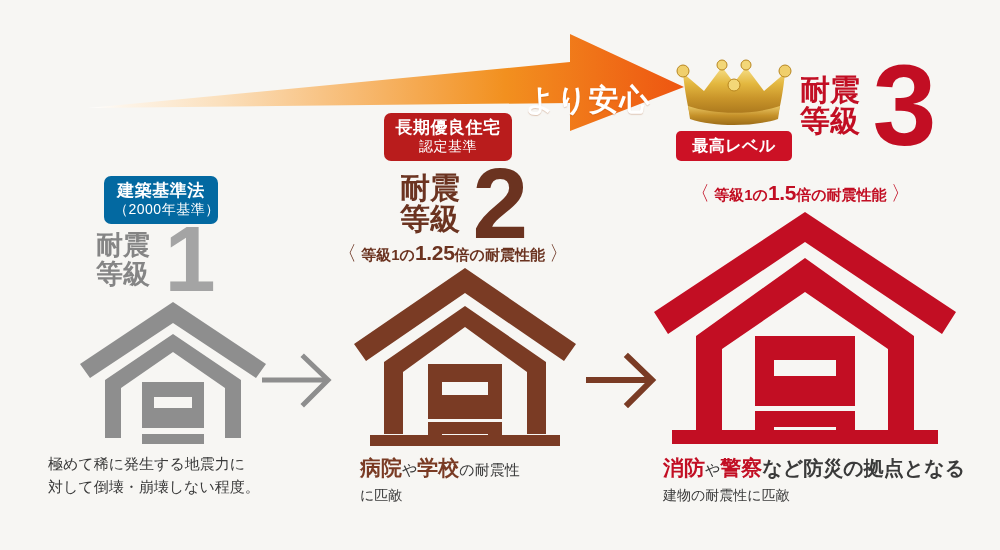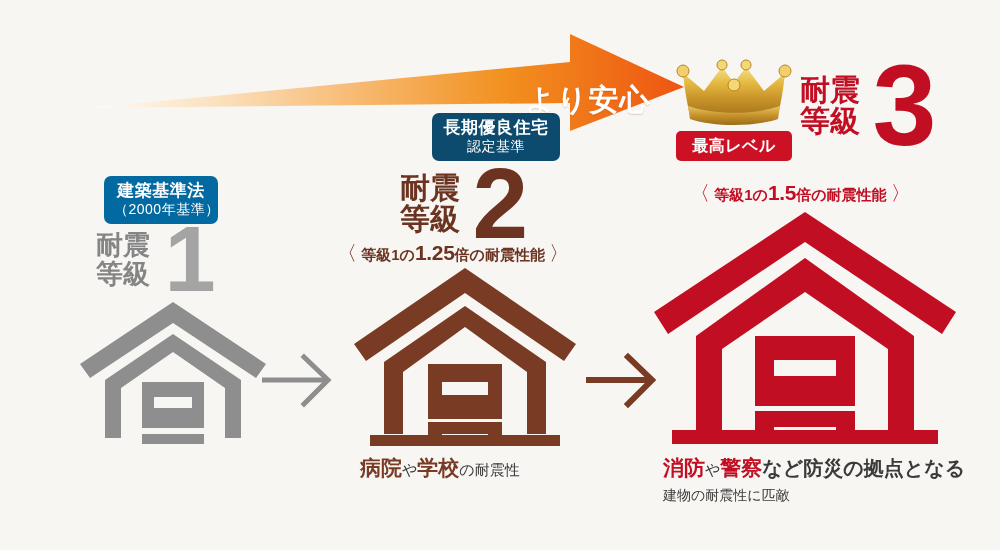--- a/index.html
+++ b/index.html
@@ -156,29 +156,33 @@
       <path d="M64,84 L126,84 L126,130 L64,130 Z M76,99 L114,99 L114,110 L76,110 Z" fill-rule="evenodd"></path>
 
       <path d="M64,136 L126,136 L126,146 L114,146 L114,148 L76,148 L76,146 L64,146 Z"></path>
       <path d="M64,136 L76,136 L76,146 L64,146 Z M114,136 L126,136 L126,146 L114,146 Z"></path>
       <rect x="64" y="136" width="62" height="11"></rect>
       <rect x="64" y="136" width="12" height="12"></rect>
       <rect x="114" y="136" width="12" height="12"></rect>
     </g>
   </svg>
 
+  <div class="caption" style="left:48px; top:452px;">
+    <span>極めて稀に発生する地震力に</span>
+    <span class="l2">対して倒壊・崩壊しない程度。</span>
+  </div>
 
   <svg class="connector" style="left:262px; top:352px;" width="90" height="56" viewBox="0 0 90 56">
     <g stroke="#8e8e8e" stroke-width="5" fill="none" stroke-linecap="square">
       <line x1="2" y1="28" x2="62" y2="28"></line>
       <polyline points="42,5 66,28 42,52"></polyline>
     </g>
   </svg>
 
-  <div class="badge abs" id="l2-badge" style="left:432px; top:113px; width:128px; background:#0c4a6e;">
+  <div class="badge abs" id="l2-badge" style="left:384px; top:113px; width:128px; background:#b91c1c;">
     <span class="b1">長期優良住宅</span>
     <span class="b2">認定基準</span>
   </div>
 
   <div class="rank-wrap" style="left:400px; top:162px;">
     <span class="rank-words" style="font-size:30px; color:#6b3320;">
       <span>耐震</span>
       <span>等級</span>
     </span>
     <span class="rank-num" style="font-size:100px; color:#6b3320; margin-left:8px;">2</span>
@@ -195,20 +199,21 @@
       <polygon points="113,4 224,80 212,97 113,29 14,97 2,80"></polygon>
       <path d="M113,42 L194,98 L194,170 L175,170 L175,108 L113,63 L51,108 L51,170 L32,170 L32,98 Z"></path>
       <path d="M76,100 L150,100 L150,155 L76,155 Z M90,118 L136,118 L136,131 L90,131 Z" fill-rule="evenodd"></path>
       <path d="M76,158 L150,158 L150,182 L136,182 L136,170 L90,170 L90,182 L76,182 Z"></path>
       <rect x="18" y="171" width="190" height="13"></rect>
     </g>
   </svg>
 
   <div class="caption" style="left:360px; top:452px;">
     <span class="hl" style="color:#7a3b24;">病院</span><span>や</span><span class="hl" style="color:#7a3b24;">学校</span><span>の耐震性</span>
+    <span class="l2" style="font-size:14px;">に匹敵</span>
   </div>
 
   <svg class="connector" style="left:586px; top:352px;" width="90" height="56" viewBox="0 0 90 56">
     <g stroke="#7a3b24" stroke-width="6" fill="none" stroke-linecap="square">
       <line x1="0" y1="28" x2="62" y2="28"></line>
       <polyline points="42,5 66,28 42,52"></polyline>
     </g>
   </svg>
 
   <svg id="crown" class="abs" viewBox="0 0 116 68">

